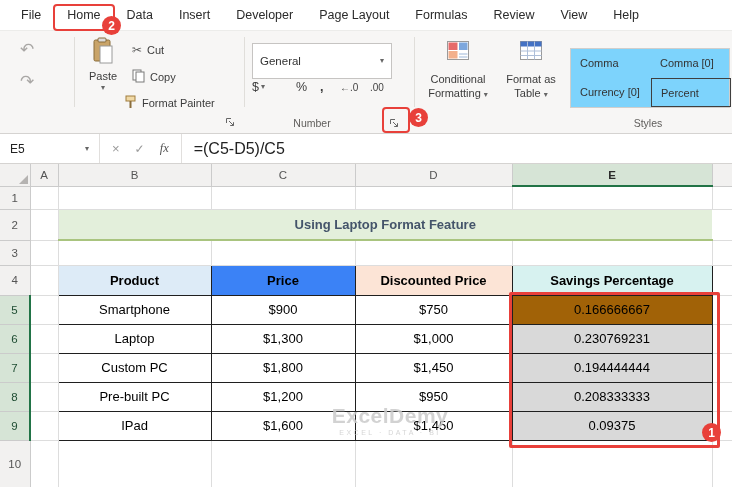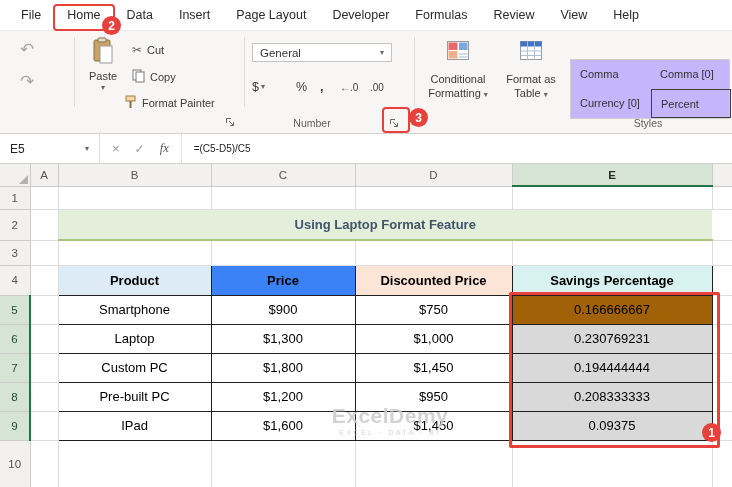--- a/index.html
+++ b/index.html
@@ -24,48 +24,48 @@
   .undo-pos{left:20px;top:10px;} .redo-pos{left:20px;top:42px;}
   .paste-btn{position:absolute;left:80px;top:6px;width:46px;height:76px;display:flex;
              flex-direction:column;align-items:center;gap:2px;}
   .paste-btn .pl{font-size:11px;color:#3c3c3c;}
   .caret{font-size:8px;color:#666;line-height:1;}
   .rib-item{position:absolute;display:flex;align-items:center;gap:5px;font-size:11px;color:#3c3c3c;}
   .cut-pos{left:132px;top:12px;} .copy-pos{left:132px;top:38px;} .fp-pos{left:124px;top:64px;}
   .ic-cut{font-size:12px;color:#555;}
   .launcher{position:absolute;width:16px;height:16px;display:flex;align-items:center;justify-content:center;}
   .launch-clip{left:222px;top:83px;} .launch-num{left:386px;top:84px;}
-  .num-combo{position:absolute;left:252px;top:12px;width:140px;height:19px;background:#fff;
+  .num-combo{position:absolute;left:252px;top:12px;width:140px;height:36px;background:#fff;
              border:1px solid #c6c4c2;display:flex;align-items:center;justify-content:space-between;
              padding:0 7px;font-size:11.5px;color:#333;box-sizing:border-box;}
   .num-btn{position:absolute;top:46px;height:20px;display:flex;align-items:center;gap:2px;
            font-size:12.5px;color:#3c3c3c;}
   .nb-dollar{left:252px;} .nb-pct{left:296px;} .nb-comma{left:320px;font-weight:bold;}
   .nb-inc{left:340px;font-size:10px;color:#444;} .nb-dec{left:370px;font-size:10px;color:#444;}
   .big-btn{position:absolute;top:4px;height:80px;}
   .cf-pos{left:420px;width:76px;} .fat-pos{left:498px;width:66px;}
   .big-btn .bicon{position:absolute;top:6px;left:50%;transform:translateX(-50%);}
   .big-btn .l1{position:absolute;top:38px;width:100%;text-align:center;font-size:11px;color:#3c3c3c;}
   .big-btn .l2{position:absolute;top:52px;width:100%;text-align:center;font-size:11px;color:#3c3c3c;}
-  .gallery{position:absolute;left:570px;top:28px;width:160px;height:60px;background:#c4b5fd;
+  .gallery{position:absolute;left:570px;top:17px;width:160px;height:60px;background:#7dd3fc;
            border:1px solid #d0cecc;box-sizing:border-box;}
   .gcell{position:absolute;width:80px;height:29px;line-height:29px;padding-left:9px;font-size:11px;
          color:#333;box-sizing:border-box;}
   .gc1{left:0;top:0;} .gc2{left:80px;top:0;} .gc3{left:0;top:29px;} .gc4{left:80px;top:29px;}
   .gcell.selected{border:1.6px solid #3f3f3f;}
 
   
   .formulabar{position:absolute;left:0;top:134px;width:732px;height:30px;background:#fff;
               border-bottom:1px solid #d5d3d1;box-sizing:border-box;display:flex;align-items:stretch;}
   .namebox{width:100px;border-right:1px solid #e1dfdd;display:flex;align-items:center;
            justify-content:space-between;padding:0 10px;box-sizing:border-box;font-size:12px;color:#222;}
   .fbicons{display:flex;align-items:center;gap:15px;padding:0 12px;border-right:1px solid #e1dfdd;}
   .fb-x{color:#9a9a9a;font-size:13px;} .fb-check{color:#9a9a9a;font-size:12px;}
   .fb-fx{font-style:italic;color:#555;font-size:12.5px;font-family:"Liberation Serif",serif;}
-  .fb-formula{display:flex;align-items:center;padding-left:12px;font-size:10px;color:#222;}
+  .fb-formula{display:flex;align-items:center;padding-left:12px;font-size:16px;color:#222;}
 
   
   .grid{position:absolute;left:0;top:164px;width:732px;height:323px;}
   table.gt{border-collapse:collapse;table-layout:fixed;width:732px;}
   .gt th,.gt td{padding:0;overflow:hidden;white-space:nowrap;}
   tr.hdr{height:22px;} tr.r1{height:23px;} tr.r2{height:31px;} tr.r3{height:25px;}
   tr.r4{height:30px;} tr.dr{height:29px;} tr.r10{height:47px;}
   .gh{background:#f2f1f0;border-right:1px solid #cbcbcb;border-bottom:1px solid #cbcbcb;
       font-size:11.5px;font-weight:normal;color:#555;text-align:center;}
   .gh.selcol{background:#d6e4d6;border-bottom:2px solid #217346;color:#2b2b2b;font-weight:bold;}
@@ -101,22 +101,22 @@
 </head>
 <body>
 
 <div class="screen">
 
   <div class="menubar">
     <div class="mtab">File</div>
     <div class="mtab">Home</div>
     <div class="mtab">Data</div>
     <div class="mtab">Insert</div>
+    <div class="mtab">Developer</div>
     <div class="mtab">Page Layout</div>
-    <div class="mtab">Developer</div>
     <div class="mtab">Formulas</div>
     <div class="mtab">Review</div>
     <div class="mtab">View</div>
     <div class="mtab">Help</div>
   </div>
 
   <div class="ribbon">
     <span class="arrow-ic undo-pos">↶</span>
     <span class="arrow-ic redo-pos">↷</span>
     <div class="grp-label lbl-undo">Undo</div>

